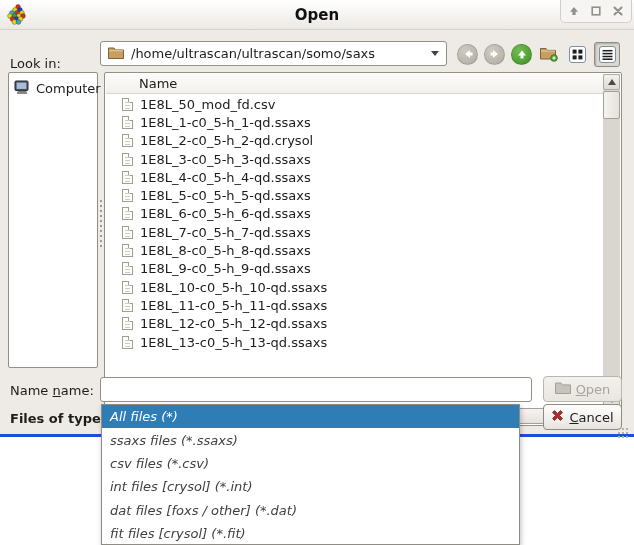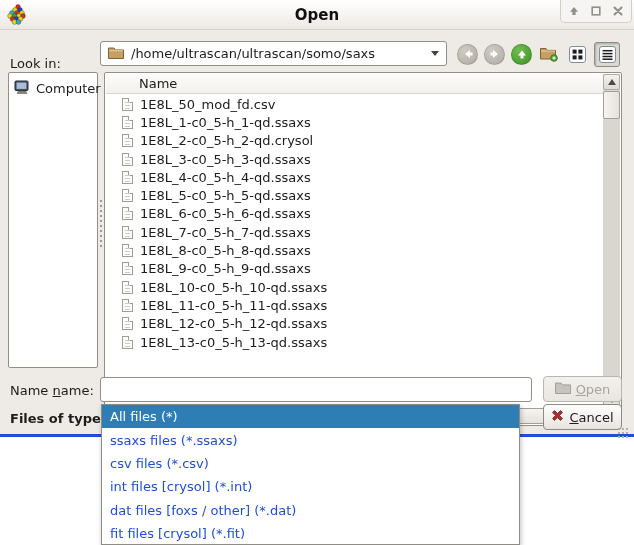--- a/index.html
+++ b/index.html
@@ -83,22 +83,22 @@
          background:linear-gradient(#fefefe,#e7e4df);border:1px solid #8f8b82;border-radius:4px;
          font-family:inherit;font-size:13px;color:#1c1c1c;}
   .btn.disabled{color:#a7a49e;background:linear-gradient(#f3f1ed,#e9e6e1);border-color:#b9b6ae;}
   .open-btn{position:absolute;left:543px;top:376px;width:79px;height:26px;}
   .cancel-btn{position:absolute;left:543px;top:404px;width:79px;height:26px;text-align:right;}
   .u{text-decoration:underline;}
   .grip{position:absolute;right:4px;top:427px;width:13px;height:12px;
          background-image:radial-gradient(#b3b0a8 1px,transparent 1.3px);background-size:4px 4px;}
   
   .type-popup{position:absolute;left:101px;top:404px;width:419px;height:141px;background:#fff;
-         border:1px solid #8f8c85;overflow:hidden;z-index:10;box-shadow:1px 2px 5px rgba(0,0,0,.25);}
-  .popup-item{height:23.4px;display:flex;align-items:center;padding-left:8px;color:#1d4ed8;}
+         border:1px solid #8f8c85;overflow:hidden;z-index:10;box-shadow:1px 2px 5px rgba(0,0,0,.25);font-style:italic;}
+  .popup-item{height:23.4px;display:flex;align-items:center;padding-left:8px;color:#404040;}
   .popup-item.selected{background:#2e7db5;color:#fff;}
 </style>
 </head>
 <body>
 
 <div class="screen">
   <div class="dialog">
 
     <div class="titlebar">
       <span class="win-icon">

